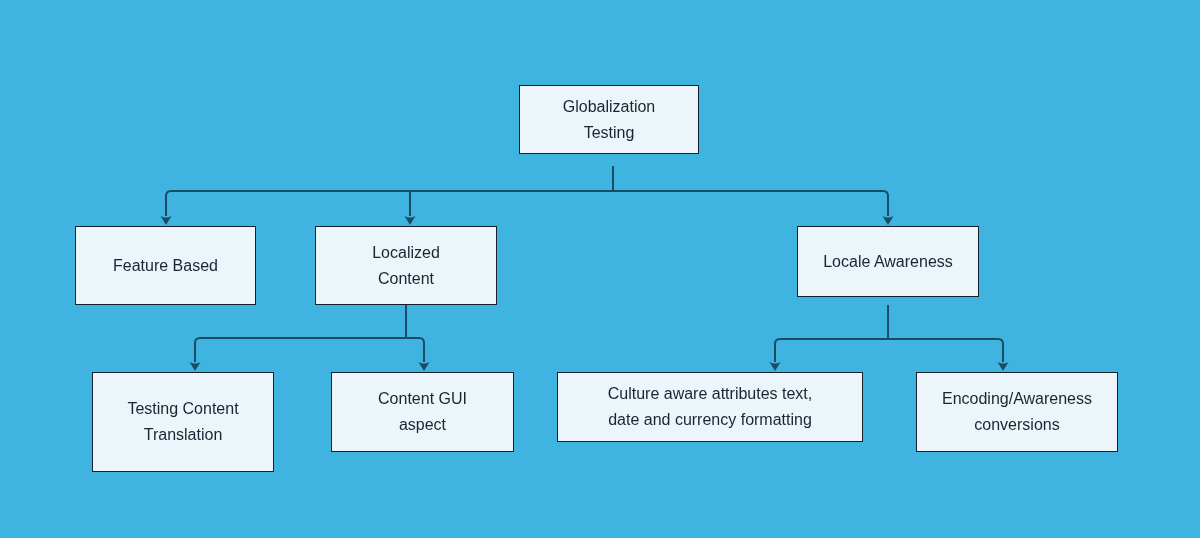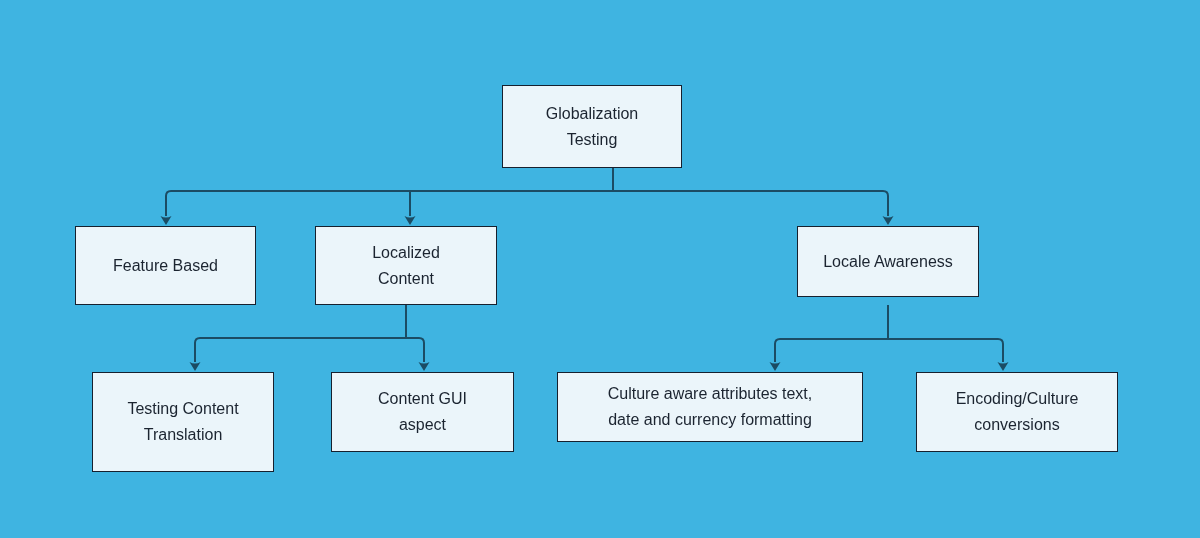--- a/index.html
+++ b/index.html
@@ -82,35 +82,35 @@
       <path class="line" d="M888,305 V339 H780 Q775,339 775,344 V362"></path>
       <path class="head" d="M775,371 L769.5,362 Q775,365 780.5,362 Z"></path>
     </g>
 
     <g>
       <path class="line" d="M888,305 V339 H998 Q1003,339 1003,344 V362"></path>
       <path class="head" d="M1003,371 L997.5,362 Q1003,365 1008.5,362 Z"></path>
     </g>
   </svg>
 
-  <div class="node" style="left:502px;top:85px;width:180px;height:83px">Globalization
+  <div class="node" style="left:519px;top:85px;width:180px;height:69px">Globalization
 Testing</div>
 
   <div class="node" style="left:75px;top:226px;width:181px;height:79px">Feature Based</div>
 
   <div class="node" style="left:315px;top:226px;width:182px;height:79px">Localized
 Content</div>
 
   <div class="node" style="left:797px;top:226px;width:182px;height:71px">Locale Awareness</div>
 
   <div class="node" style="left:92px;top:372px;width:182px;height:100px">Testing Content
 Translation</div>
 
   <div class="node" style="left:331px;top:372px;width:183px;height:80px">Content GUI
 aspect</div>
 
   <div class="node" style="left:557px;top:372px;width:306px;height:70px">Culture aware attributes text,
 date and currency formatting</div>
 
-  <div class="node" style="left:916px;top:372px;width:202px;height:80px">Encoding/Culture
+  <div class="node" style="left:916px;top:372px;width:202px;height:80px">Encoding/Awareness
 conversions</div>
 
 </div>
 
 </body></html>

